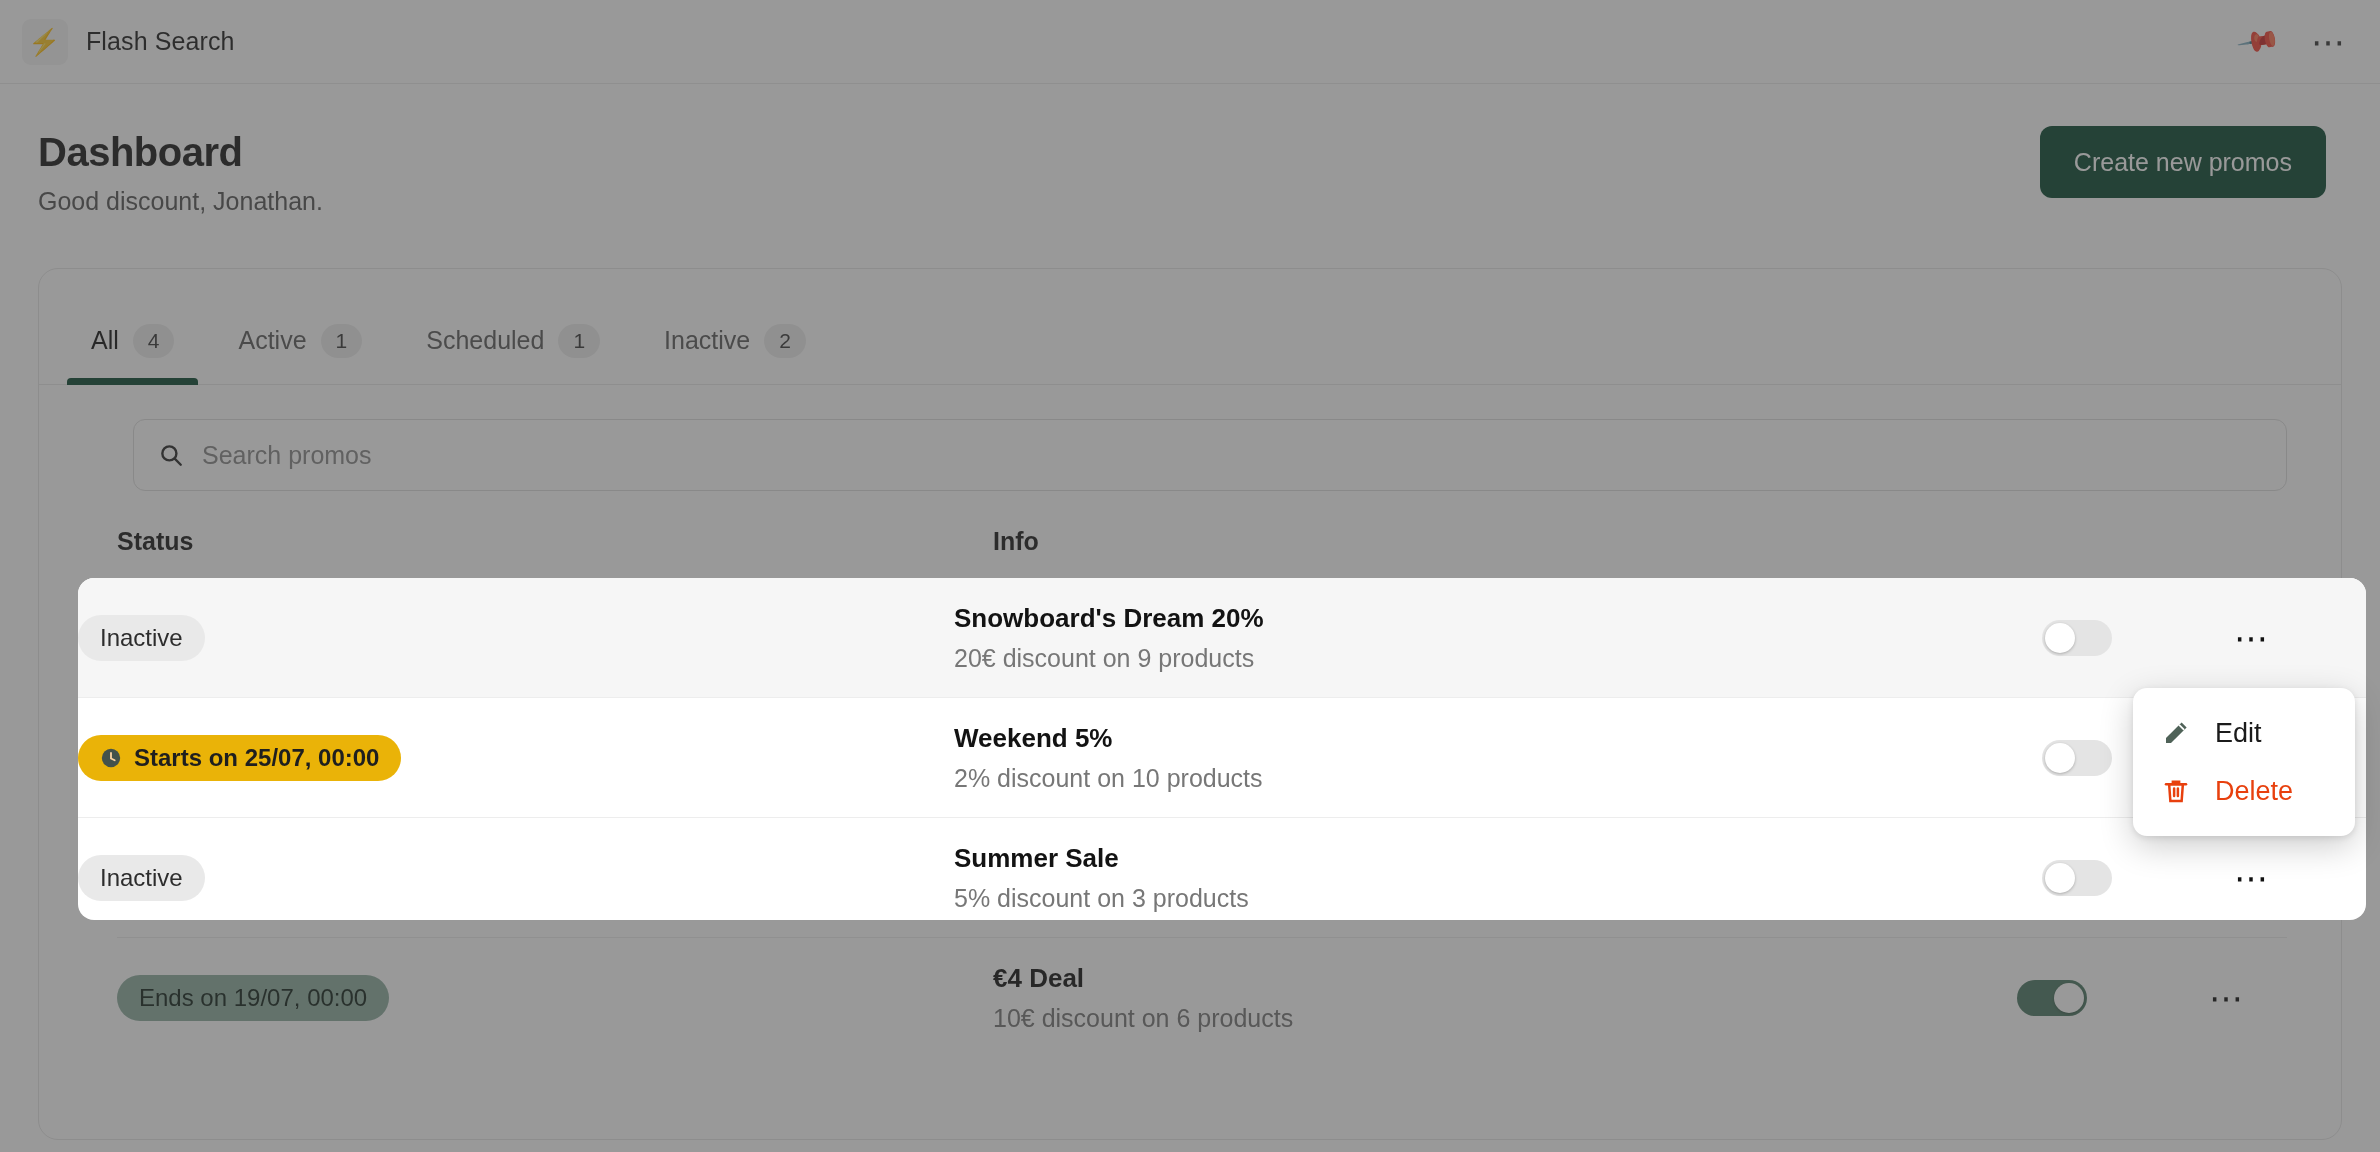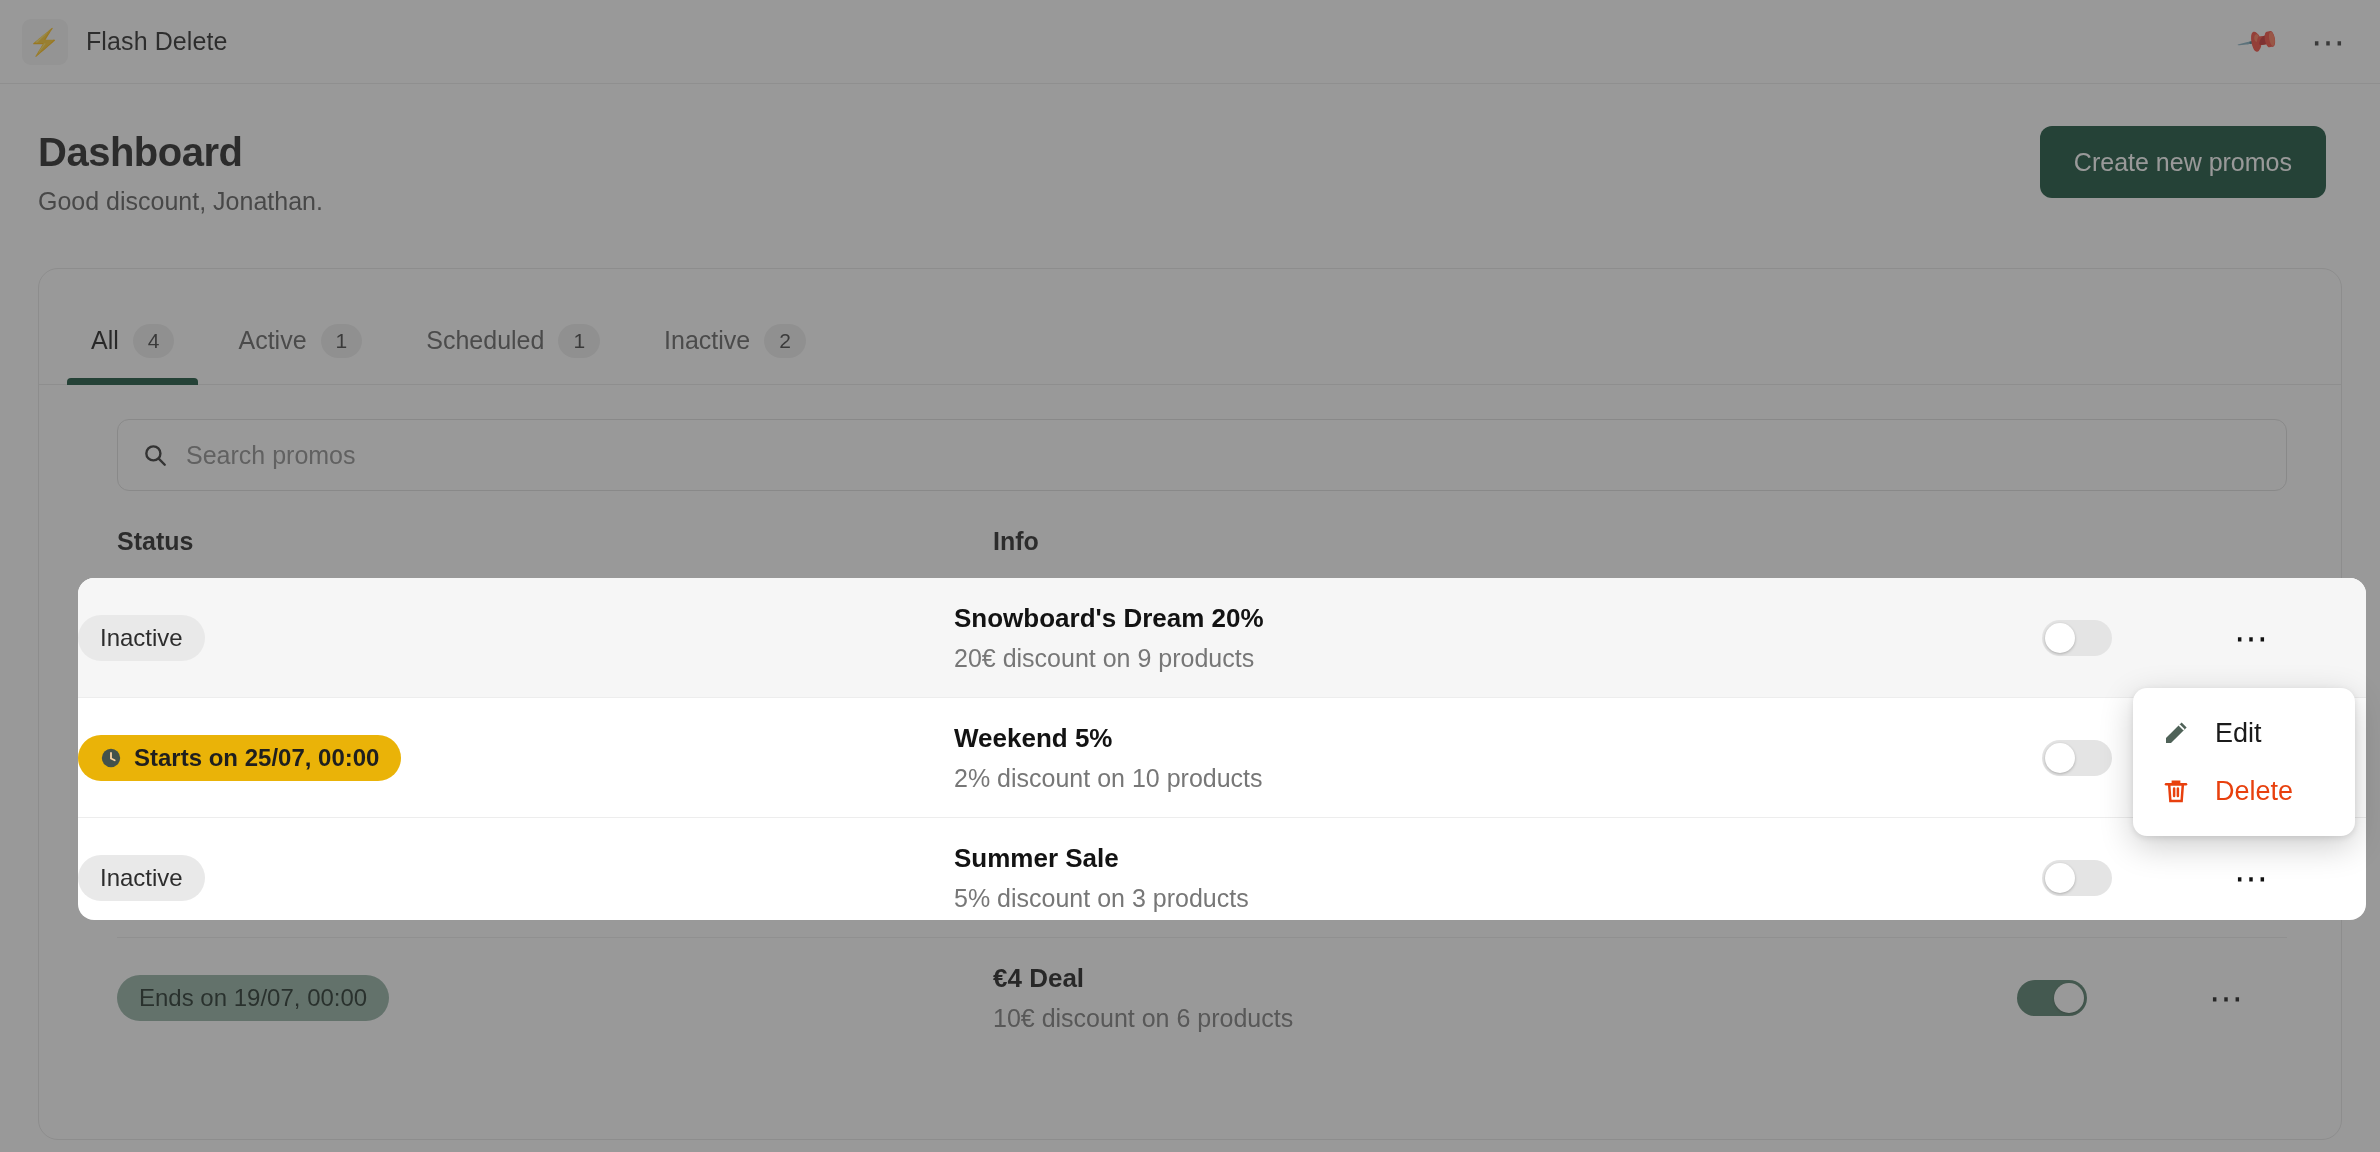--- a/index.html
+++ b/index.html
@@ -52,21 +52,21 @@
          font-size:25px; color:#5d5d5d; cursor:pointer; position:relative; }
   .tab.active { color:#151515; }
   .tab.active::after { content:""; position:absolute; left:0; right:0; bottom:-1px;
                        height:7px; background:#0d4a33; border-radius:4px 4px 0 0; }
   .tab-count { background:#ededed; color:#3a3a3a; font-size:21px;
                border-radius:999px; padding:4px 15px; line-height:1.25; }
 
   .search-wrap { padding:34px 54px 0 78px; }
   .search-box {
     height:72px; border:1px solid #dedede; border-radius:12px;
-    display:flex; align-items:center; gap:18px; padding:0 24px; background:#fff;
+    display:flex; align-items:center; gap:18px; padding:0 24px; background:#fff;margin-left:16px;
   }
   .search-ic { width:26px; height:26px; flex:none; }
   .search-input { border:none; outline:none; font-size:25px; color:#1c1c1c;
                   font-family:"Liberation Sans", sans-serif; width:100%; background:transparent; }
   .search-input::placeholder { color:#8a8a8a; }
 
   .col-head { display:flex; padding:36px 0 22px 78px; font-size:25px;
               font-weight:bold; color:#1c1c1c; }
   .col-status { width:876px; }
   .col-info { flex:1; }
@@ -129,21 +129,21 @@
 
 <div id="root">
 
   <div id="page">
 
     <div class="titlebar">
       <div class="tb-left">
         <div class="app-badge">
           <span class="bolt">⚡</span>
         </div>
-        <span class="app-title">Flash Delete</span>
+        <span class="app-title">Flash Search</span>
       </div>
       <div class="tb-right">
         <span class="pin-ic">📌</span>
         <span class="dots-ic">⋯</span>
       </div>
     </div>
 
     <div class="page-head">
       <div class="page-title">Dashboard</div>
       <div class="page-sub">Good discount, Jonathan.</div>

